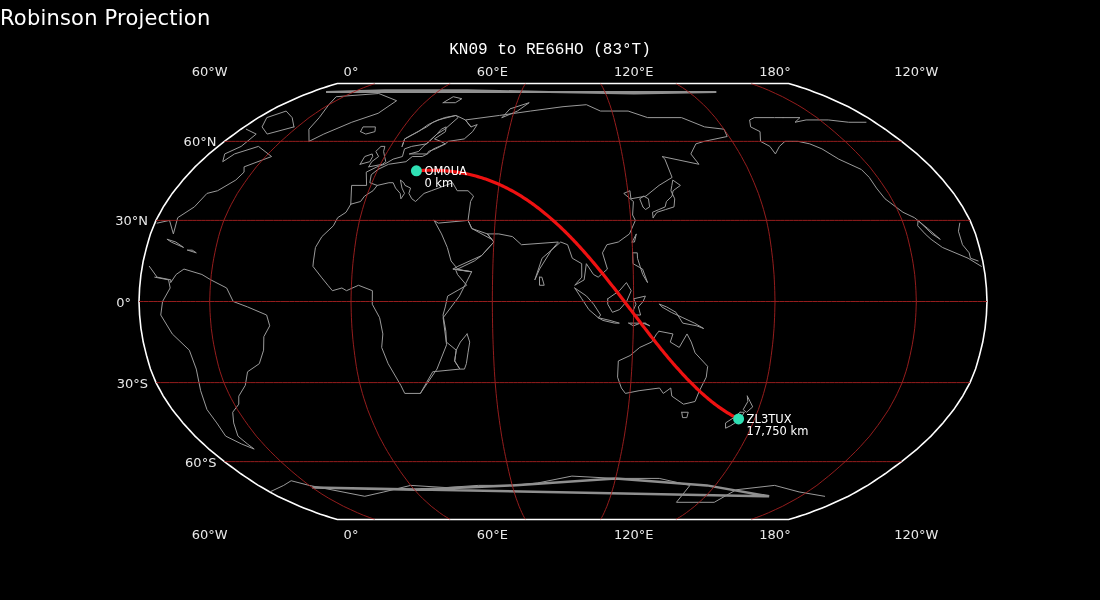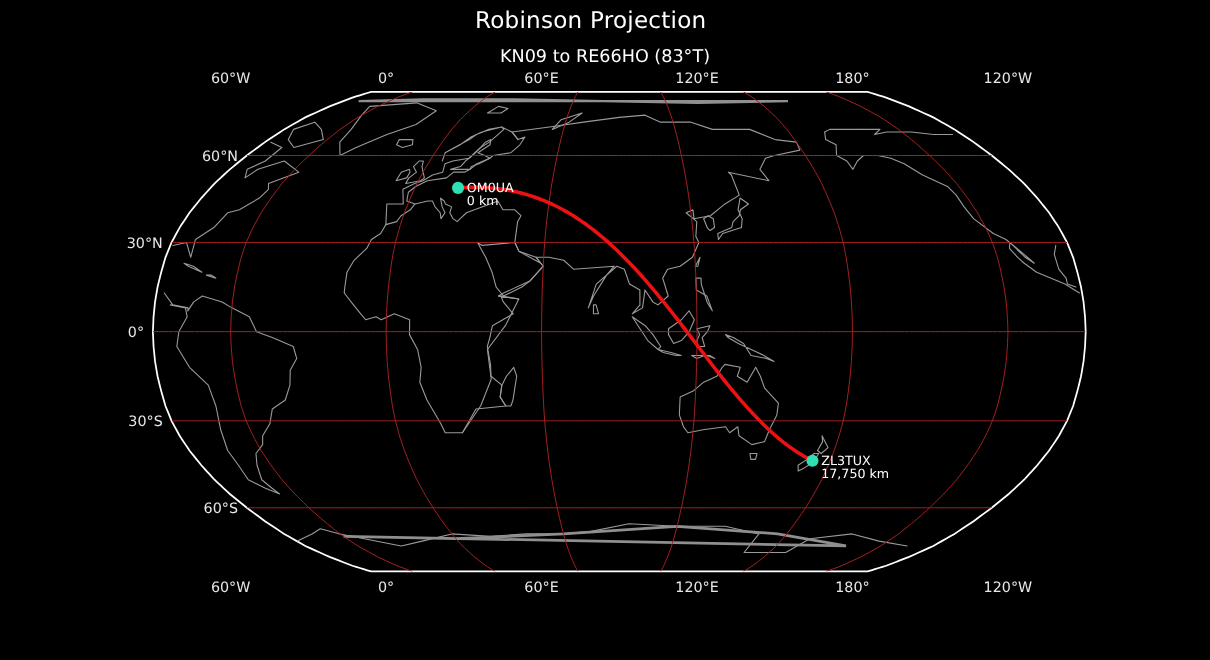--- a/index.html
+++ b/index.html
@@ -19,33 +19,33 @@
     position: relative;
     width: 1100px;
     height: 600px;
     background: #000000;
   }
   .title {
     position: absolute;
     left: 0;
     top: 6px;
     width: 1074px;
-    text-align: center;
     font-size: 21px;
     color: #ffffff;
     letter-spacing: 0.2px;
   }
   .subtitle {
     position: absolute;
     left: 0;
     top: 41px;
     width: 1100px;
     text-align: center;
     font-size: 16px;
     color: #ffffff;
+    font-family: Liberation Mono, monospace;
   }
   svg.mapsvg {
     position: absolute;
     left: 0;
     top: 0;
     width: 1100px;
     height: 600px;
     display: block;
   }
   .axis-label {

